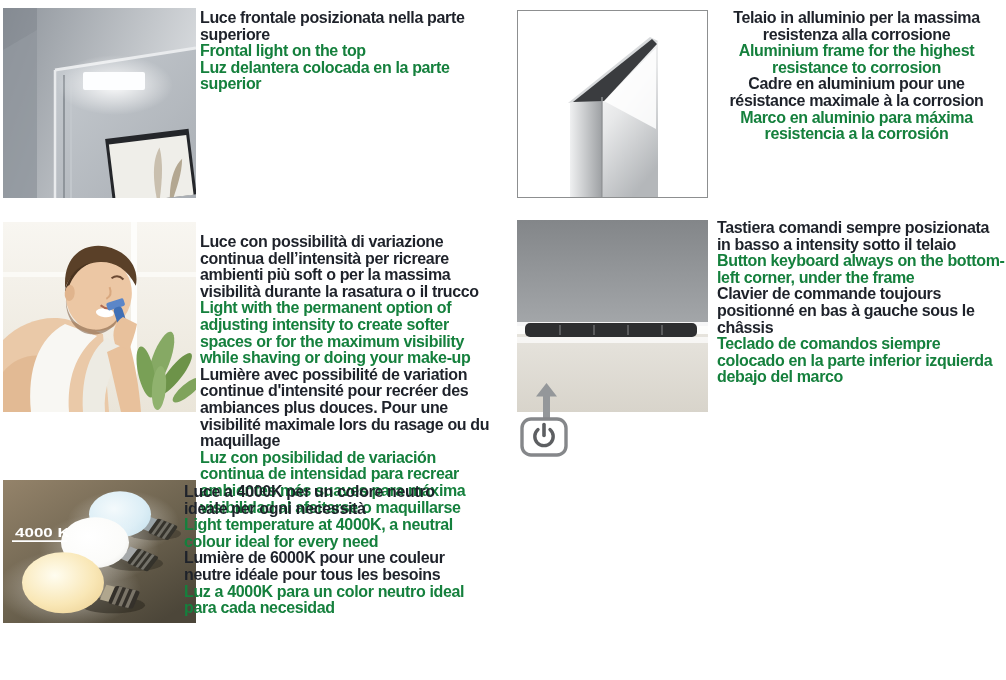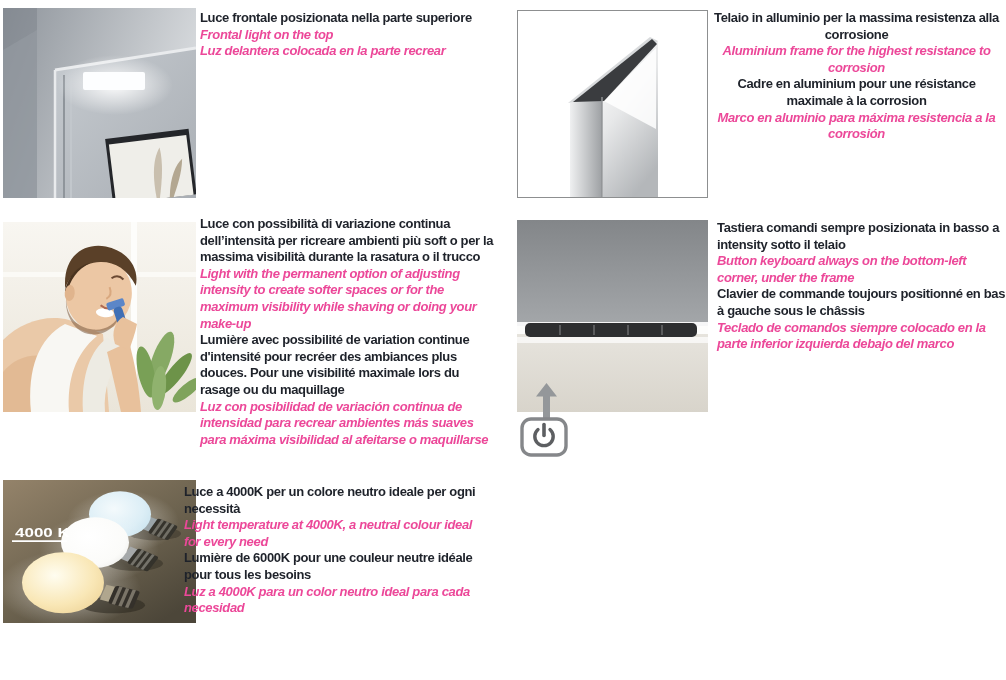--- a/index.html
+++ b/index.html
@@ -4,26 +4,26 @@
 <style>
   html,body { margin:0; padding:0; background:#ffffff; }
   .page {
     position:relative; width:1006px; height:680px; background:#ffffff;
     font-family:"Liberation Sans", sans-serif; overflow:hidden;
   }
   .photo { position:absolute; overflow:hidden; }
   .photo svg { display:block; width:100%; height:100%; }
   .photo.bordered { border:1px solid #8d8f90; box-sizing:border-box; background:#fff; }
   .textblock {
-    position:absolute; font-weight:700; font-size:13px; line-height:16.6px;
+    position:absolute; font-weight:700; font-size:16px; line-height:16.6px;
     letter-spacing:-0.35px;
   }
   .textblock p { margin:0; }
   .t-dark { color:#1e222a; }
-  .t-gray { color:#ec4899;font-style:italic; }
+  .t-gray { color:#15803d; }
   .overlay { position:absolute; }
   .overlay svg { display:block; width:100%; height:100%; }
 </style>
 </head>
 <body>
 
 <div class="page">
 
   <div class="photo" style="left:3px; top:8px; width:193px; height:190px;">
     <svg viewBox="0 0 193 190" preserveAspectRatio="none">
@@ -55,21 +55,21 @@
         <rect x="106" y="126" width="84" height="66" fill="#24262a"></rect>
         <rect x="109" y="132" width="78" height="60" fill="#efeee9"></rect>
         <path d="M150 192 C148 166 152 150 159 141 C161 158 157 176 153 192 Z" fill="#c9bfae"></path>
         <path d="M163 192 C166 171 173 160 180 155 C178 170 171 183 167 192 Z" fill="#b3a791"></path>
       </g>
     </svg>
   </div>
   <div class="textblock" style="left:200px; top:10px; width:297px;">
     <p class="t-dark">Luce frontale posizionata nella parte superiore</p>
     <p class="t-gray">Frontal light on the top</p>
-    <p class="t-gray">Luz delantera colocada en la parte recrear</p>
+    <p class="t-gray">Luz delantera colocada en la parte superior</p>
   </div>
 
   <div class="photo bordered" style="left:517px; top:10px; width:191px; height:188px;">
     <svg viewBox="0 0 189 186" preserveAspectRatio="none">
       <defs>
         <linearGradient id="alFront" x1="0" y1="0" x2="1" y2="0">
           <stop offset="0" stop-color="#f4f5f6"></stop>
             <stop offset="0.5" stop-color="#c9cbcd"></stop>
             <stop offset="1" stop-color="#9da0a3"></stop>
         </linearGradient>
@@ -130,21 +130,21 @@
         <path d="M62 72 C64 57 72 46 84 42 C72 50 66 60 64 76 Z" fill="#49331f"></path>
         <ellipse cx="67" cy="74" rx="5" ry="8" fill="#e0b48d"></ellipse>
       </g>
       <g transform="rotate(-18 116 96)">
         <rect x="108" y="78" width="18" height="8" rx="2" fill="#5b86c8"></rect>
         <rect x="113" y="85" width="9" height="20" rx="4" fill="#3f6fb5"></rect>
       </g>
       <path d="M112 122 C108 110 112 100 120 95 L134 102 C132 112 129 120 126 128 Z" fill="#e8c19c"></path>
     </svg>
   </div>
-  <div class="textblock" style="left:200px; top:216px; width:297px;">
+  <div class="textblock" style="left:200px; top:234px; width:297px;">
     <p class="t-dark">Luce con possibilità di variazione continua dell’intensità per ricreare ambienti più soft o per la massima visibilità durante la rasatura o il trucco</p>
     <p class="t-gray">Light with the permanent option of adjusting intensity to create softer spaces or for the maximum visibility while shaving or doing your make-up</p>
     <p class="t-dark">Lumière avec possibilité de variation continue d'intensité pour recréer des ambiances plus douces. Pour une visibilité maximale lors du rasage ou du maquillage</p>
     <p class="t-gray">Luz con posibilidad de variación continua de intensidad para recrear ambientes más suaves para máxima visibilidad al afeitarse o maquillarse</p>
   </div>
 
   <div class="photo" style="left:517px; top:220px; width:191px; height:192px;">
     <svg viewBox="0 0 191 192" preserveAspectRatio="none">
       <defs>
         <linearGradient id="mgray" x1="0" y1="0" x2="0" y2="1">

